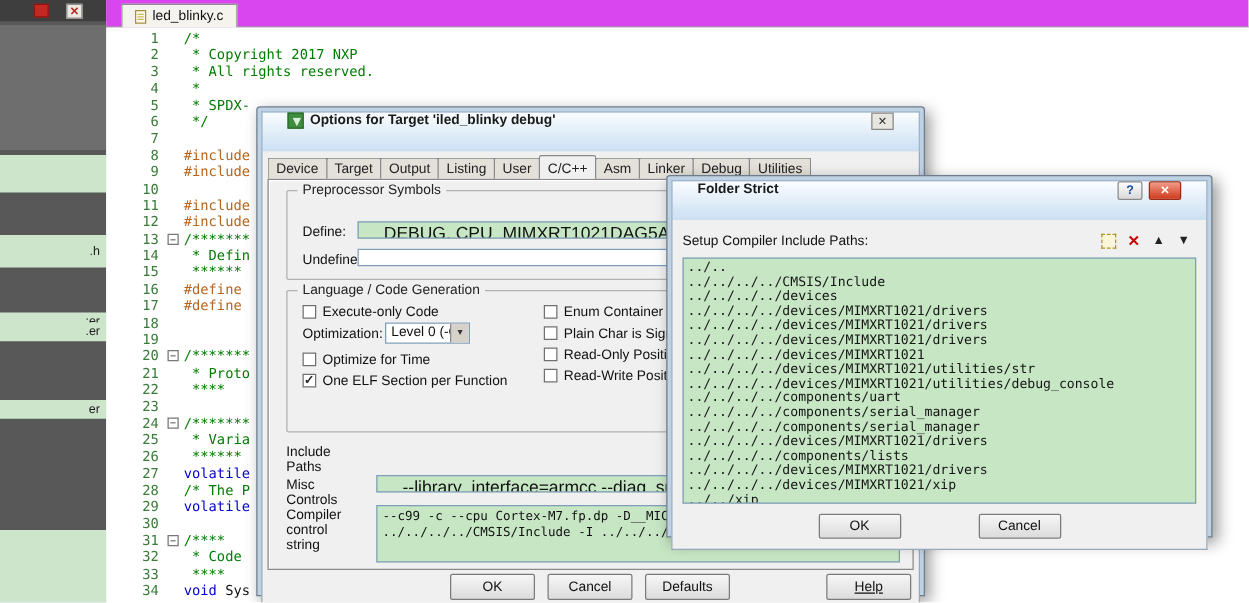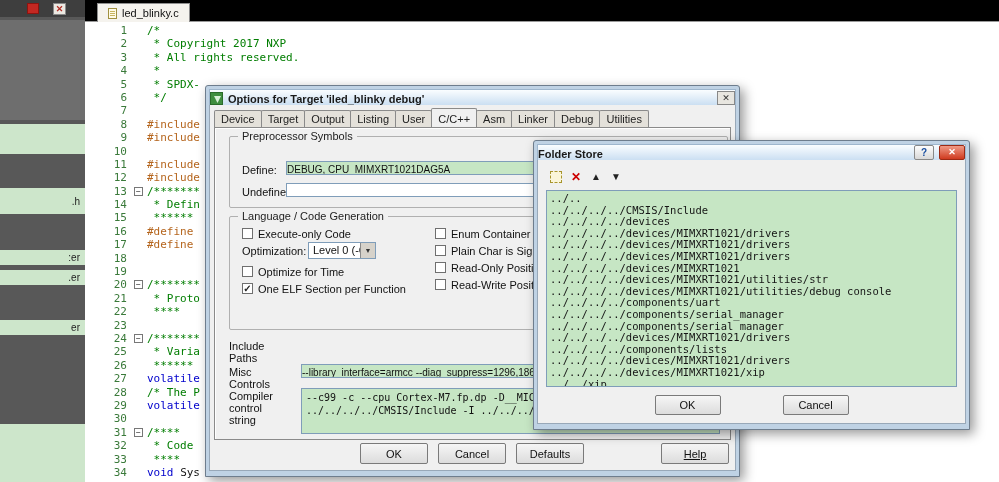--- a/index.html
+++ b/index.html
@@ -9,59 +9,59 @@
 
   
   .sidebar{position:absolute;left:0;top:0;width:85px;height:482px;background:#585858;}
   .sb-topbar{position:absolute;left:0;top:0;width:85px;height:17px;background:#3e3e3e;display:flex;align-items:center;gap:14px;padding-left:27px;}
   .icon-red{width:12px;height:11px;background:#c32822;border:1px solid #8d1410;}
   .icon-close-sm{width:13px;height:12px;background:#ece9e2;border:1px solid #8a8a8a;color:#b02a22;font-size:9px;line-height:10px;text-align:center;font-weight:bold;}
   .sb-gray{position:absolute;left:0;width:85px;background:#6e6e6e;}
   .sb-strip{position:absolute;left:0;width:85px;background:#cde6cb;color:#1d1d1d;font-size:10px;display:flex;align-items:center;justify-content:flex-end;padding-right:5px;font-family:"Liberation Sans",sans-serif;}
 
   
-  .tabbar{position:absolute;left:85px;top:0;right:0;height:22px;background:#000000;border-bottom:1px solid #9a9a9a;}
+  .tabbar{position:absolute;left:85px;top:0;right:0;height:22px;background:#d946ef;border-bottom:1px solid #9a9a9a;}
   .filetab{position:absolute;left:12px;top:3px;height:19px;background:#f5f3ee;border:1px solid #8f8f8f;border-bottom:none;display:flex;align-items:center;gap:5px;padding:0 10px;font-size:11px;color:#111;}
   .fileicon{width:9px;height:11px;background:#fffbe6;border:1px solid #a09040;position:relative;}
   .fileicon:after{content:"";position:absolute;left:1px;top:2px;width:5px;height:1px;background:#c8b560;box-shadow:0 2px 0 #c8b560,0 4px 0 #c8b560;}
 
   
   .editor{position:absolute;left:85px;top:22px;right:0;bottom:0;background:#fff;font-family:"DejaVu Sans Mono",monospace;font-size:11px;padding-top:2px;overflow:hidden;}
   .code-line{display:flex;height:13.4px;line-height:13.4px;white-space:pre;}
   .ln{flex:0 0 48px;width:48px;text-align:right;padding-right:6px;color:#3a7a3a;}
   .foldslot{flex:0 0 14px;position:relative;}
   .foldbox{position:absolute;left:1px;top:2px;width:9px;height:9px;border:1px solid #777;background:#fff;font-size:8px;line-height:7px;text-align:center;color:#333;}
   .tok-c{color:#007d00;}
   .tok-p{color:#b5651d;}
   .tok-k{color:#0000cc;}
   .tok-t{color:#111;}
 
   
   .dialog{position:absolute;background:#bfd2e4;border:1px solid #6e7d8d;border-radius:3px 3px 0 0;box-shadow:4px 4px 12px rgba(0,0,0,.4);padding:3px;}
-  .titlebar{height:16px;display:flex;align-items:flex-end;gap:5px;padding:0 0;background:linear-gradient(#fafdff,#cbdff2);border:1px solid #9eb6cd;border-bottom:none;}
+  .titlebar{height:32px;display:flex;align-items:flex-start;gap:5px;padding:0 20px;background:linear-gradient(#fafdff,#cbdff2);border:1px solid #9eb6cd;border-bottom:none;}
   .titlebar .title{font-size:11px;font-weight:bold;color:#1a1a1a;flex:1;white-space:nowrap;overflow:hidden;}
   .uv-icon{width:13px;height:13px;background:#3f8e3f;border:1px solid #2a6b2a;position:relative;}
   .uv-icon:after{content:"";position:absolute;left:3px;top:3px;width:7px;height:7px;background:#d8f0d8;clip-path:polygon(0 0,100% 0,50% 100%);}
   .xbtn{width:18px;height:14px;background:#e8e6e0;border:1px solid #888;font-size:9px;line-height:12px;text-align:center;color:#333;cursor:default;}
   .helpbtn{width:20px;height:15px;background:linear-gradient(#fdfdfd,#d8d8d8);border:1px solid #888;border-radius:2px;font-size:10px;line-height:13px;text-align:center;color:#1a4fa0;font-weight:bold;}
   .redx{width:26px;height:15px;background:linear-gradient(#f09a86,#cf3a1f);border:1px solid #9c2a15;border-radius:2px;color:#fff;font-size:9px;line-height:13px;text-align:center;font-weight:bold;}
   .dlg-body{position:relative;background:#f0f0f0;border:1px solid #98a8b8;border-top:none;}
 
   
   .options-dialog{left:205px;top:85px;width:535px;height:392px;z-index:10;}
   .options-dialog .dlg-body{height:366px;}
   .tabstrip{position:absolute;left:4px;top:4px;right:4px;height:18px;display:flex;align-items:flex-end;}
   .tab{font-size:11px;padding:2px 6px;border:1px solid #8a8a8a;border-bottom:none;background:#e4e1da;margin-right:-1px;color:#222;border-radius:2px 2px 0 0;line-height:12px;}
   .tab.active{background:#f0f0f0;padding-top:4px;position:relative;z-index:2;}
   .tabpage{position:absolute;left:4px;top:22px;right:4px;bottom:30px;background:#f0f0f0;border:1px solid #8a8a8a;box-shadow:inset 1px 1px 0 #fff;}
   .grp{position:absolute;border:1px solid #b0b0b0;border-radius:2px;}
   .grp .legend{position:absolute;top:-7px;left:8px;background:#f0f0f0;padding:0 4px;font-size:11px;color:#222;white-space:nowrap;}
   .lbl{position:absolute;font-size:11px;color:#111;white-space:nowrap;}
   .lbl.wrap{white-space:normal;line-height:12px;}
-  .field{position:absolute;height:14px;border:1px solid #7f9db9;background:#fff;font-size:10px;padding:1px 0;line-height:14px;color:#111;overflow:hidden;white-space:nowrap;}
+  .field{position:absolute;height:14px;border:1px solid #7f9db9;background:#fff;font-size:14px;padding:1px 20px;line-height:14px;color:#111;overflow:hidden;white-space:nowrap;}
   .green{background:#c6e6c4;}
   .selectbox{position:absolute;height:17px;border:1px solid #7f9db9;background:#fff;display:flex;align-items:stretch;font-size:11px;}
   .selectbox .selval{flex:1;padding:1px 4px;line-height:13px;color:#111;white-space:nowrap;overflow:hidden;}
   .selectbox .arrowbox{width:15px;background:#d6d2ca;border-left:1px solid #8a8a8a;text-align:center;font-size:7px;line-height:15px;color:#333;}
   .checkcol{position:absolute;}
   .checkrow{display:flex;gap:5px;align-items:center;height:17px;font-size:11px;color:#111;white-space:nowrap;}
   .cb{flex:0 0 11px;width:11px;height:11px;border:1px solid #6f6f6f;background:#fff;font-size:10px;line-height:10px;text-align:center;color:#222;font-weight:bold;}
   .ctlstring{position:absolute;border:1px solid #7f9db9;background:#c6e6c4;font-family:"DejaVu Sans Mono",monospace;font-size:10px;line-height:13px;padding:2px 4px;white-space:pre-wrap;overflow:hidden;color:#111;}
   .btnrow{position:absolute;left:0;right:0;bottom:6px;display:flex;gap:10px;padding:0 6px 0 150px;}
   .btn{height:21px;width:68px;background:linear-gradient(#f6f6f6,#dcdcdc);border:1px solid #7a7a7a;border-radius:2px;font-size:11px;color:#111;display:flex;align-items:center;justify-content:center;}
@@ -88,21 +88,21 @@
 
   <div class="sidebar">
     <div class="sb-topbar">
       <span class="icon-red"></span>
       <span class="icon-close-sm">✕</span>
     </div>
     <div class="sb-gray" style="top:20px;height:100px;"></div>
     <div class="sb-strip" style="top:124px;height:30px;"></div>
     <div class="sb-strip" style="top:188px;height:26px;">.h</div>
     <div class="sb-strip" style="top:250px;height:15px;">:er</div>
-    <div class="sb-strip" style="top:270px;height:15px;padding-left:26px;">.er</div>
+    <div class="sb-strip" style="top:258px;height:15px;padding-left:26px;">.er</div>
     <div class="sb-strip" style="top:320px;height:15px;">er</div>
     <div class="sb-strip" style="top:424px;height:58px;"></div>
   </div>
 
   <div class="tabbar">
     <div class="filetab">
       <span class="fileicon"></span>
       <span>led_blinky.c</span>
     </div>
   </div>
@@ -230,26 +230,27 @@
         <div class="btn">OK</div>
         <div class="btn">Cancel</div>
         <div class="btn">Defaults</div>
         <div class="btn help">Help</div>
       </div>
     </div>
   </div>
 
   <div class="dialog folder-dialog">
     <div class="titlebar">
-      <span class="title">Folder Store</span>
+      <span class="title">Folder Strict</span>
       <span class="helpbtn">?</span>
       <span class="redx">✕</span>
     </div>
     <div class="dlg-body">
       <div class="fs-toolrow">
+        <span class="fs-label">Setup Compiler Include Paths:</span>
         <span class="toolbtn">
             <span class="ico-new"></span>
           </span>
         <span class="toolbtn">
             <span class="ico-del">✕</span>
           </span>
         <span class="toolbtn">
             <span class="ico-arrow">▲</span>
           </span>
         <span class="toolbtn">

